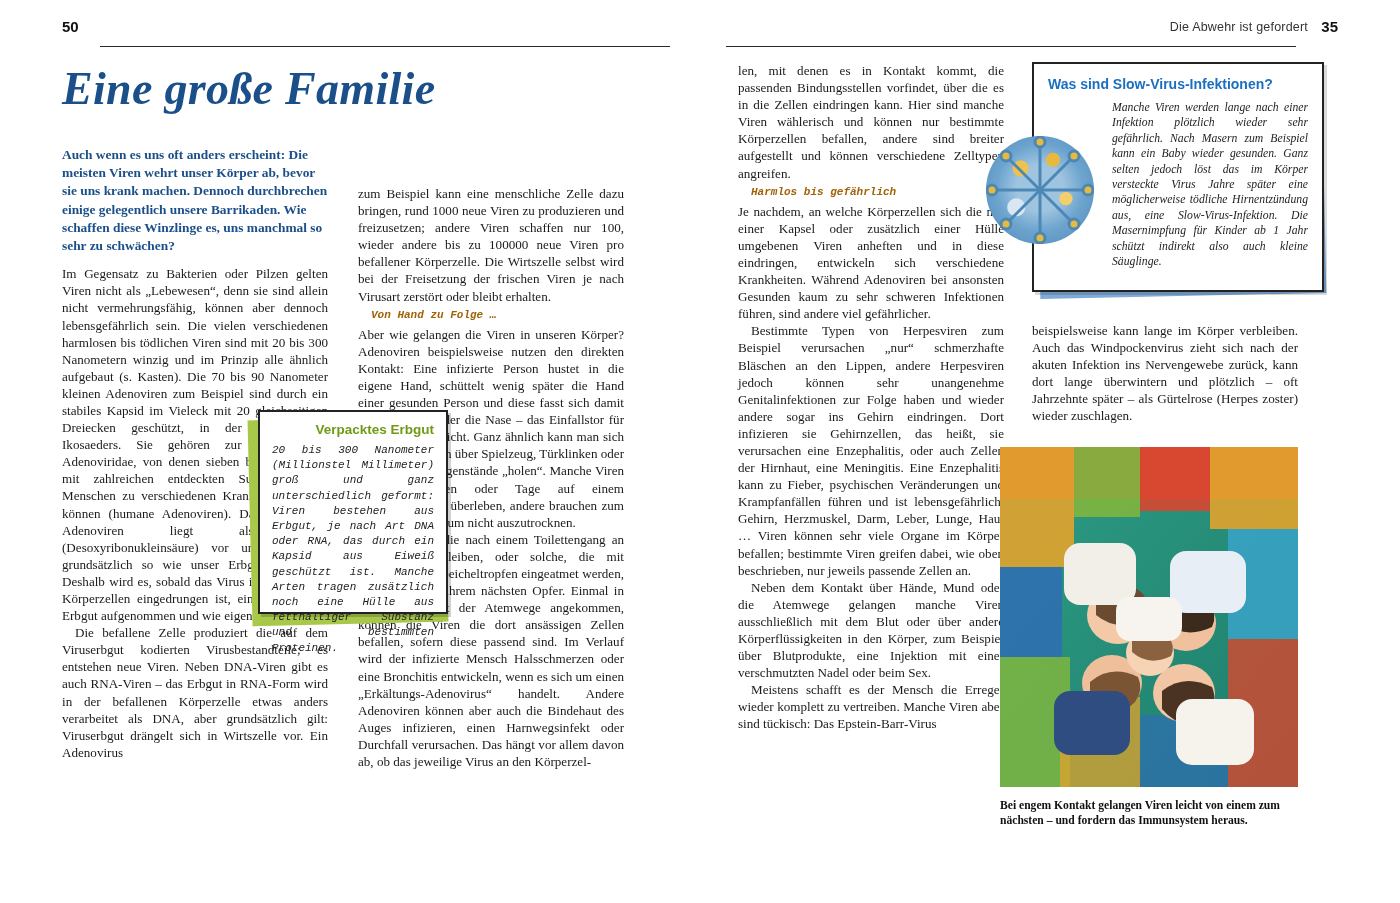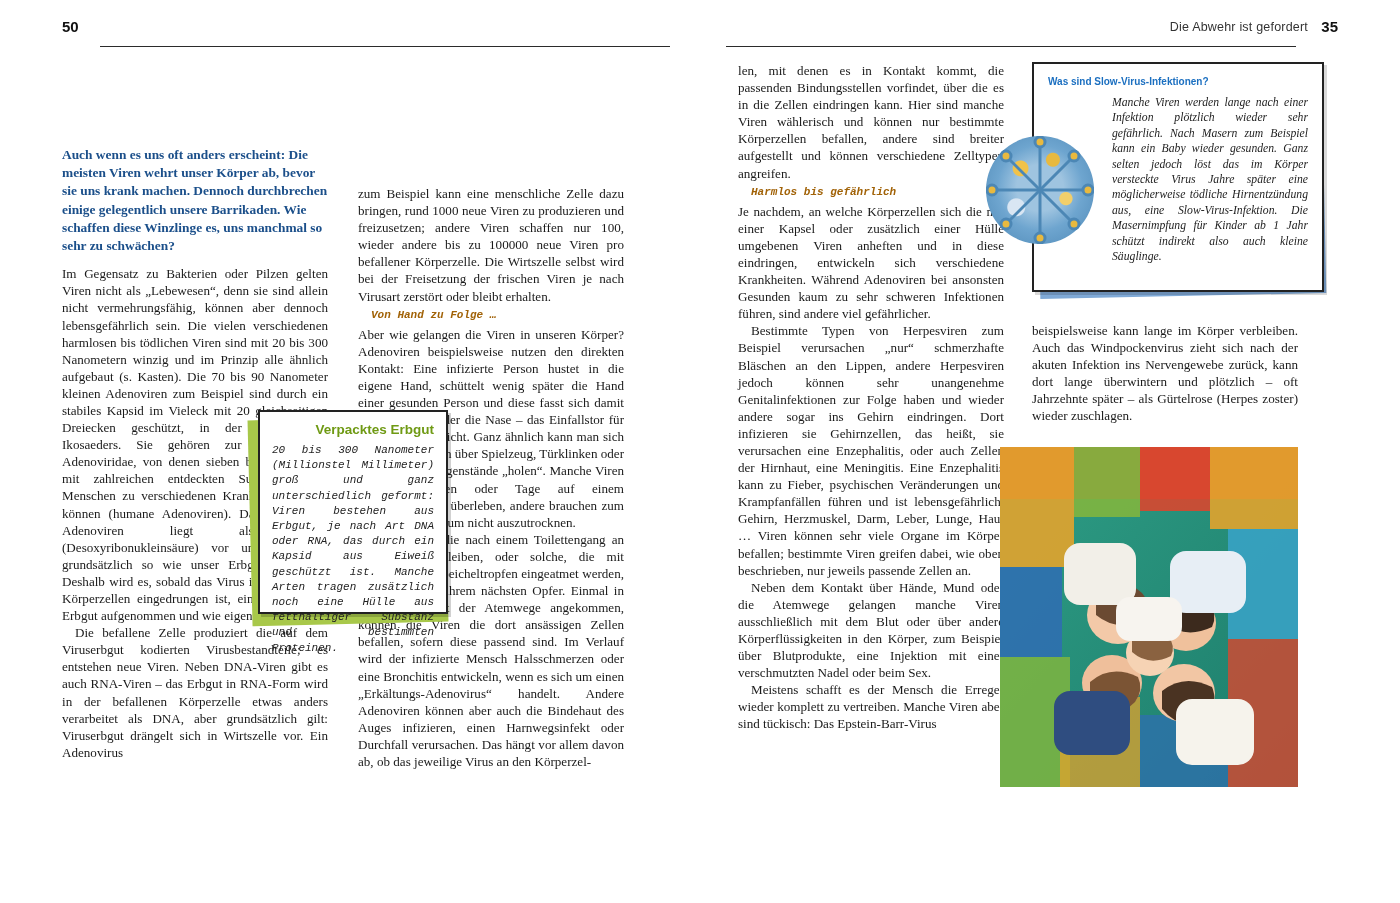--- a/index.html
+++ b/index.html
@@ -67,21 +67,21 @@
   .bluebox-wrap{position:absolute;left:1032px;top:62px;width:300px;height:240px;}
   .bluebox-back{
     position:absolute;left:6px;top:12px;width:286px;height:222px;background:#7fa9d6;transform:rotate(-1.2deg);
   }
   .bluebox{
     position:absolute;left:0;top:0;width:288px;height:226px;background:#fff;border:2px solid #222;
     box-shadow:3px 3px 0 rgba(0,0,0,.15);
   }
   .bluebox h4{
     margin:12px 14px 8px 14px;font-family:"Liberation Sans",sans-serif;
-    font-size:10px;font-weight:bold;color:#1b6fc0;
+    font-size:14px;font-weight:bold;color:#1b6fc0;
   }
   .bluebox p{
     margin:0 14px 0 78px;font-style:italic;font-size:11.7px;line-height:15.4px;text-align:justify;color:#222;
   }
   .virus-img{
     position:absolute;left:-46px;top:74px;width:108px;height:108px;border-radius:50%;
     background:
       radial-gradient(circle at 32% 30%, #f0c24a 0 7%, rgba(0,0,0,0) 8%),
       radial-gradient(circle at 62% 22%, #e8b93f 0 6%, rgba(0,0,0,0) 7%),
       radial-gradient(circle at 74% 58%, #f2cf6a 0 6%, rgba(0,0,0,0) 7%),
@@ -104,20 +104,21 @@
 <body>
 
 <div class="page">
 
   <div class="folio-left">50</div>
   <div class="runhead-right">Die Abwehr ist gefordert</div>
   <div class="folio-right">35</div>
   <div class="rule left"></div>
   <div class="rule right"></div>
 
+  <div class="headline">Eine große Familie</div>
 
   <div class="col" id="c1">
     <p class="first lead">Auch wenn es uns oft anders erscheint: Die meisten Viren wehrt unser Körper ab, bevor sie uns krank machen. Dennoch durchbrechen einige gelegentlich unsere Barrikaden. Wie schaffen diese Winzlinge es, uns manchmal so sehr zu schwächen?</p>
     <p class="first" style="margin-top:10px">Im Gegensatz zu Bakterien oder Pilzen gelten Viren nicht als „Lebewesen“, denn sie sind allein nicht vermehrungsfähig, können aber dennoch lebensgefährlich sein. Die vielen verschiedenen harmlosen bis tödlichen Viren sind mit 20 bis 300 Nanometern winzig und im Prinzip alle ähnlich aufgebaut (s. Kasten). Die 70 bis 90 Nanometer kleinen Adenoviren zum Beispiel sind durch ein stabiles Kapsid im Vieleck mit 20 gleichseitigen Dreiecken geschützt, in der Form eines Ikosaeders. Sie gehören zur Familie der Adenoviridae, von denen sieben bekannte Arten mit zahlreichen entdeckten Subtypen beim Menschen zu verschiedenen Krankheiten führen können (humane Adenoviren). Das Erbgut der Adenoviren liegt als DNA (Desoxyribonukleinsäure) vor und ist damit grundsätzlich so wie unser Erbgut aufgebaut. Deshalb wird es, sobald das Virus in eine unserer Körperzellen eingedrungen ist, einfach in unser Erbgut aufgenommen und wie eigenes betrachtet.</p>
     <p>Die befallene Zelle produziert die auf dem Viruserbgut kodierten Virusbestandteile; es entstehen neue Viren. Neben DNA-Viren gibt es auch RNA-Viren – das Erbgut in RNA-Form wird in der befallenen Körperzelle etwas anders verarbeitet als DNA, aber grundsätzlich gilt: Viruserbgut drängelt sich in Wirtszelle vor. Ein Adenovirus</p>
   </div>
 
   <div class="col" id="c2">
     <p class="first">zum Beispiel kann eine menschliche Zelle dazu bringen, rund 1000 neue Viren zu produzieren und freizusetzen; andere Viren schaffen nur 100, wieder andere bis zu 100000 neue Viren pro befallener Körperzelle. Die Wirtszelle selbst wird bei der Freisetzung der frischen Viren je nach Virusart zerstört oder bleibt erhalten.</p>
     <p class="subhead">Von Hand zu Folge …</p>
@@ -217,14 +218,15 @@
         <ellipse cx="184" cy="246" rx="31" ry="29" fill="#f2c6a4"></ellipse>
         <path d="M162 262 q22 26 46 4 q10 -12 4 -26 q-28 -14 -50 4 z" fill="#4a3322"></path>
         <rect x="176" y="252" width="78" height="66" rx="16" fill="#f6f3ec"></rect>
 
         <ellipse cx="150" cy="206" rx="24" ry="23" fill="#f6d3b4"></ellipse>
         <path d="M132 192 q18 -20 36 -3 q8 10 3 20 q-22 11 -39 -4 z" fill="#8a6240"></path>
         <rect x="116" y="150" width="66" height="44" rx="14" fill="#f7f4ef"></rect>
       </g>
     </svg>
   </div>
+  <div class="caption">Bei engem Kontakt gelangen Viren leicht von einem zum nächsten – und fordern das Immunsystem heraus.</div>
 
 </div>
 
 </body></html>

